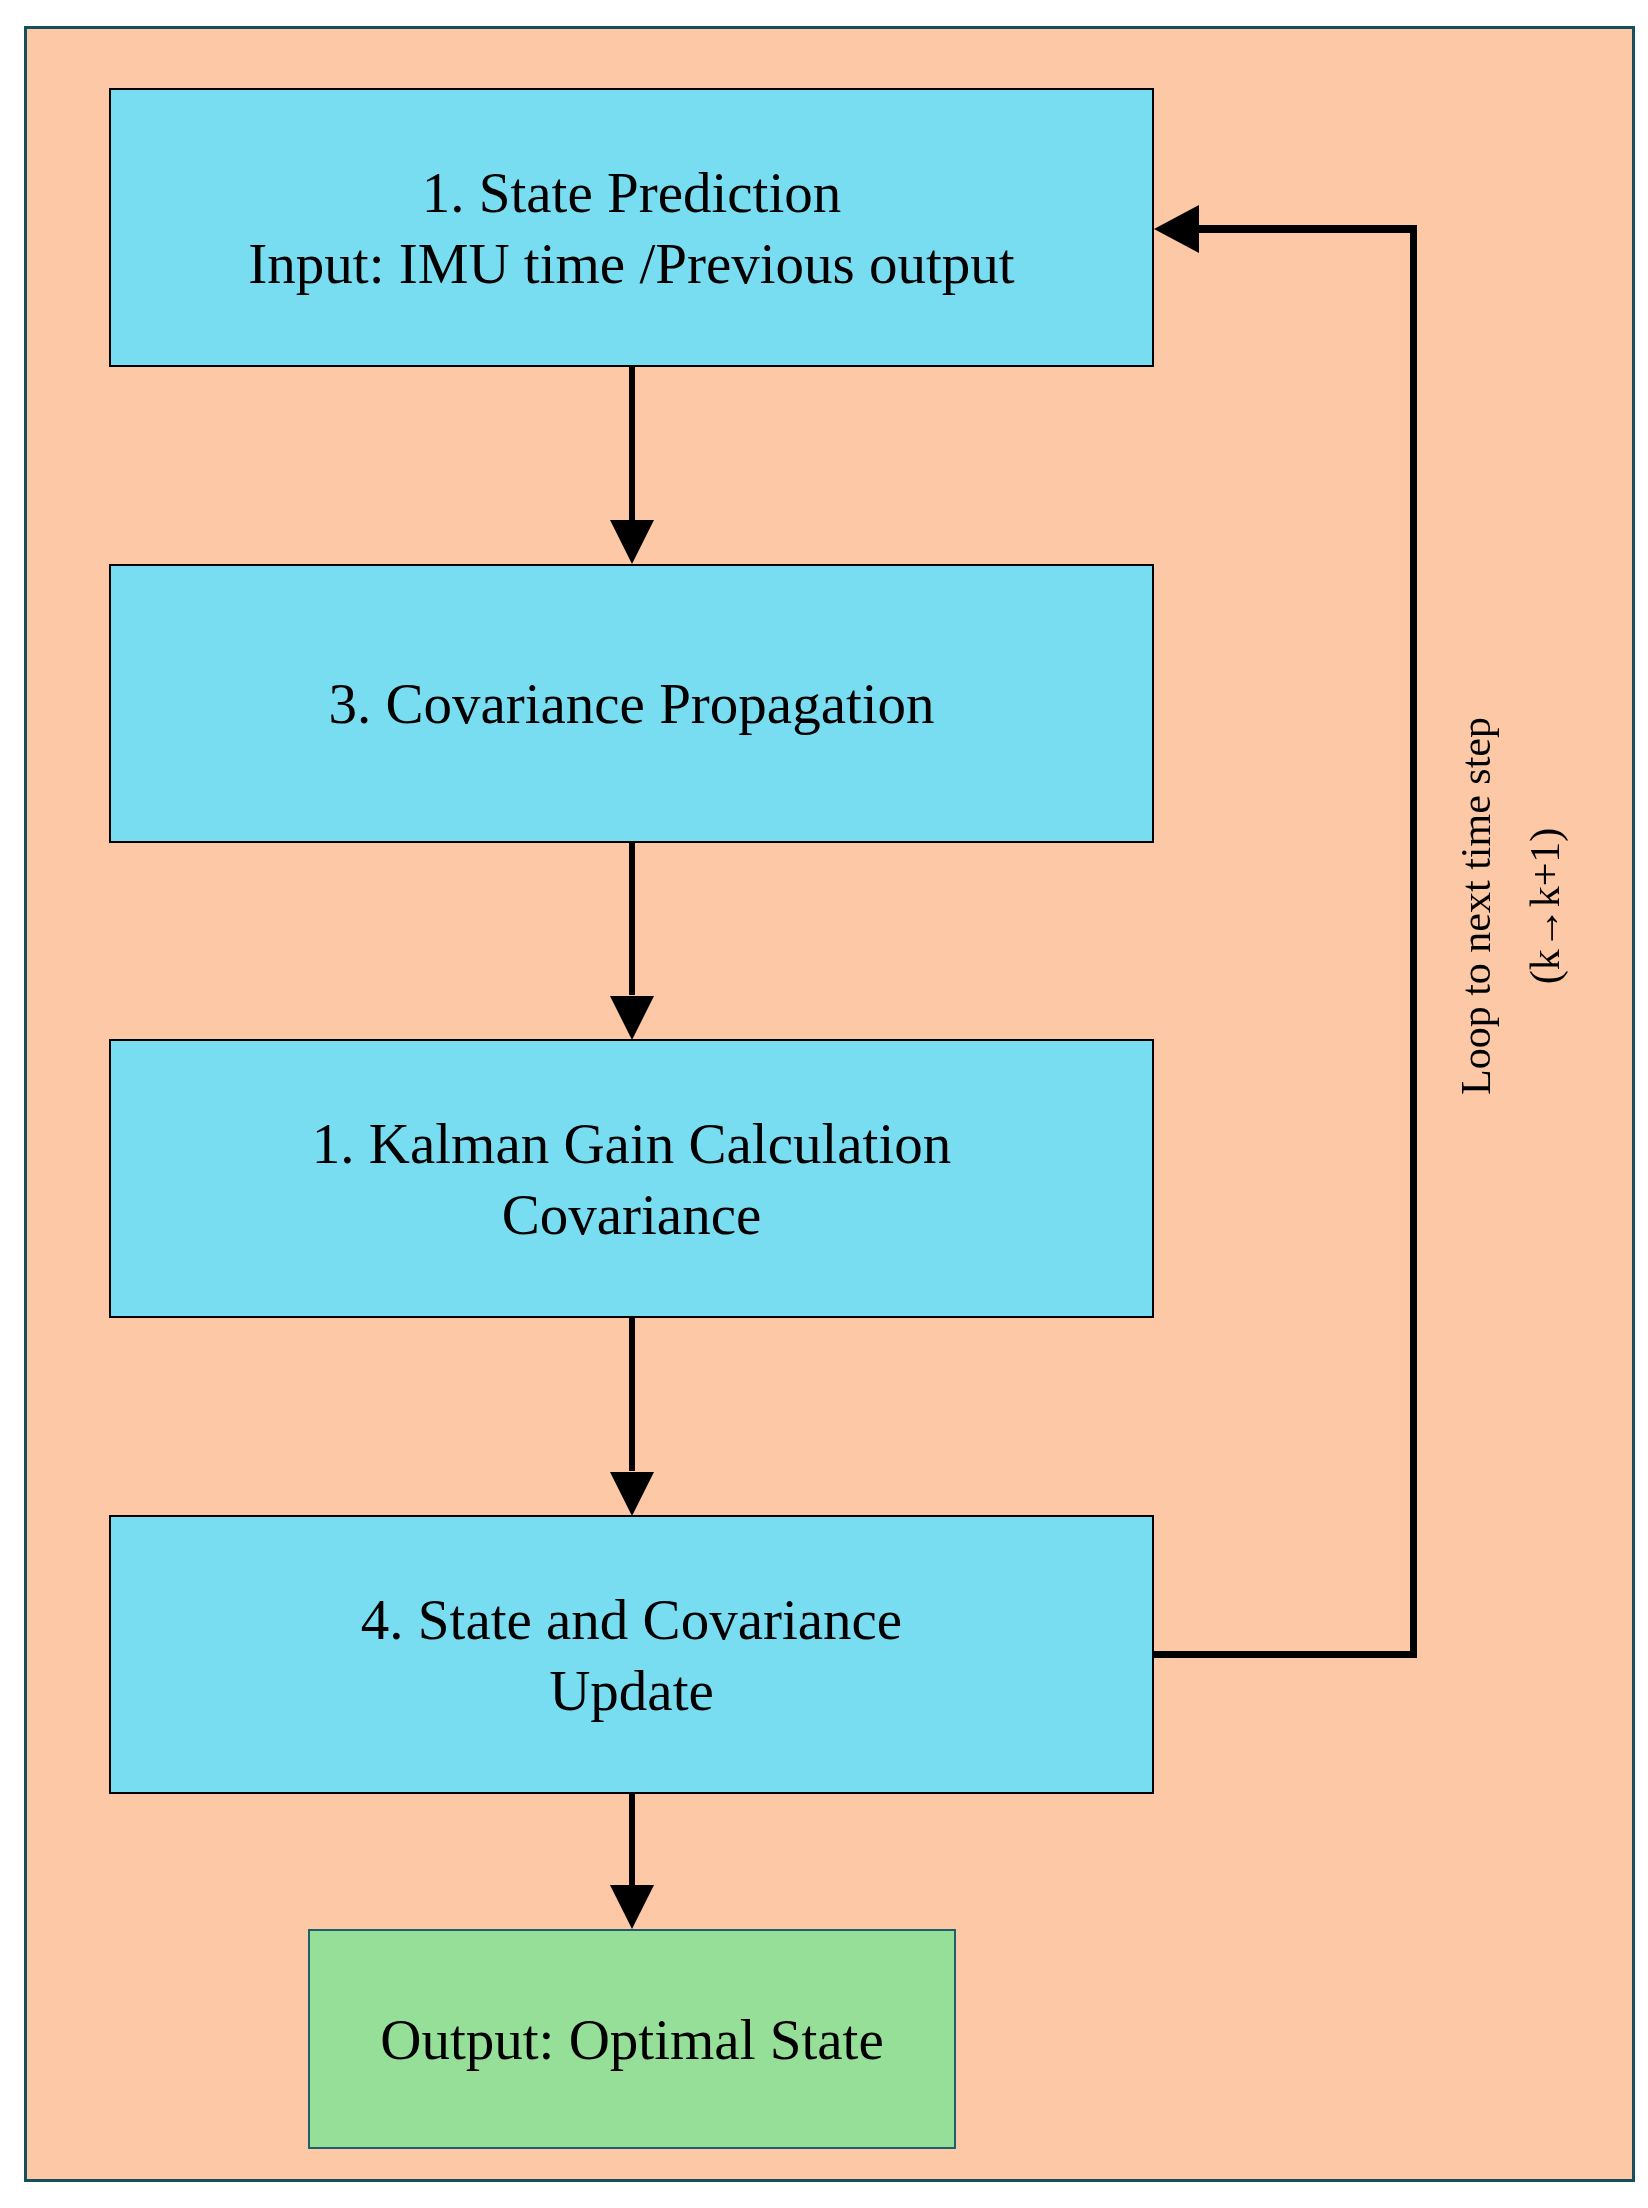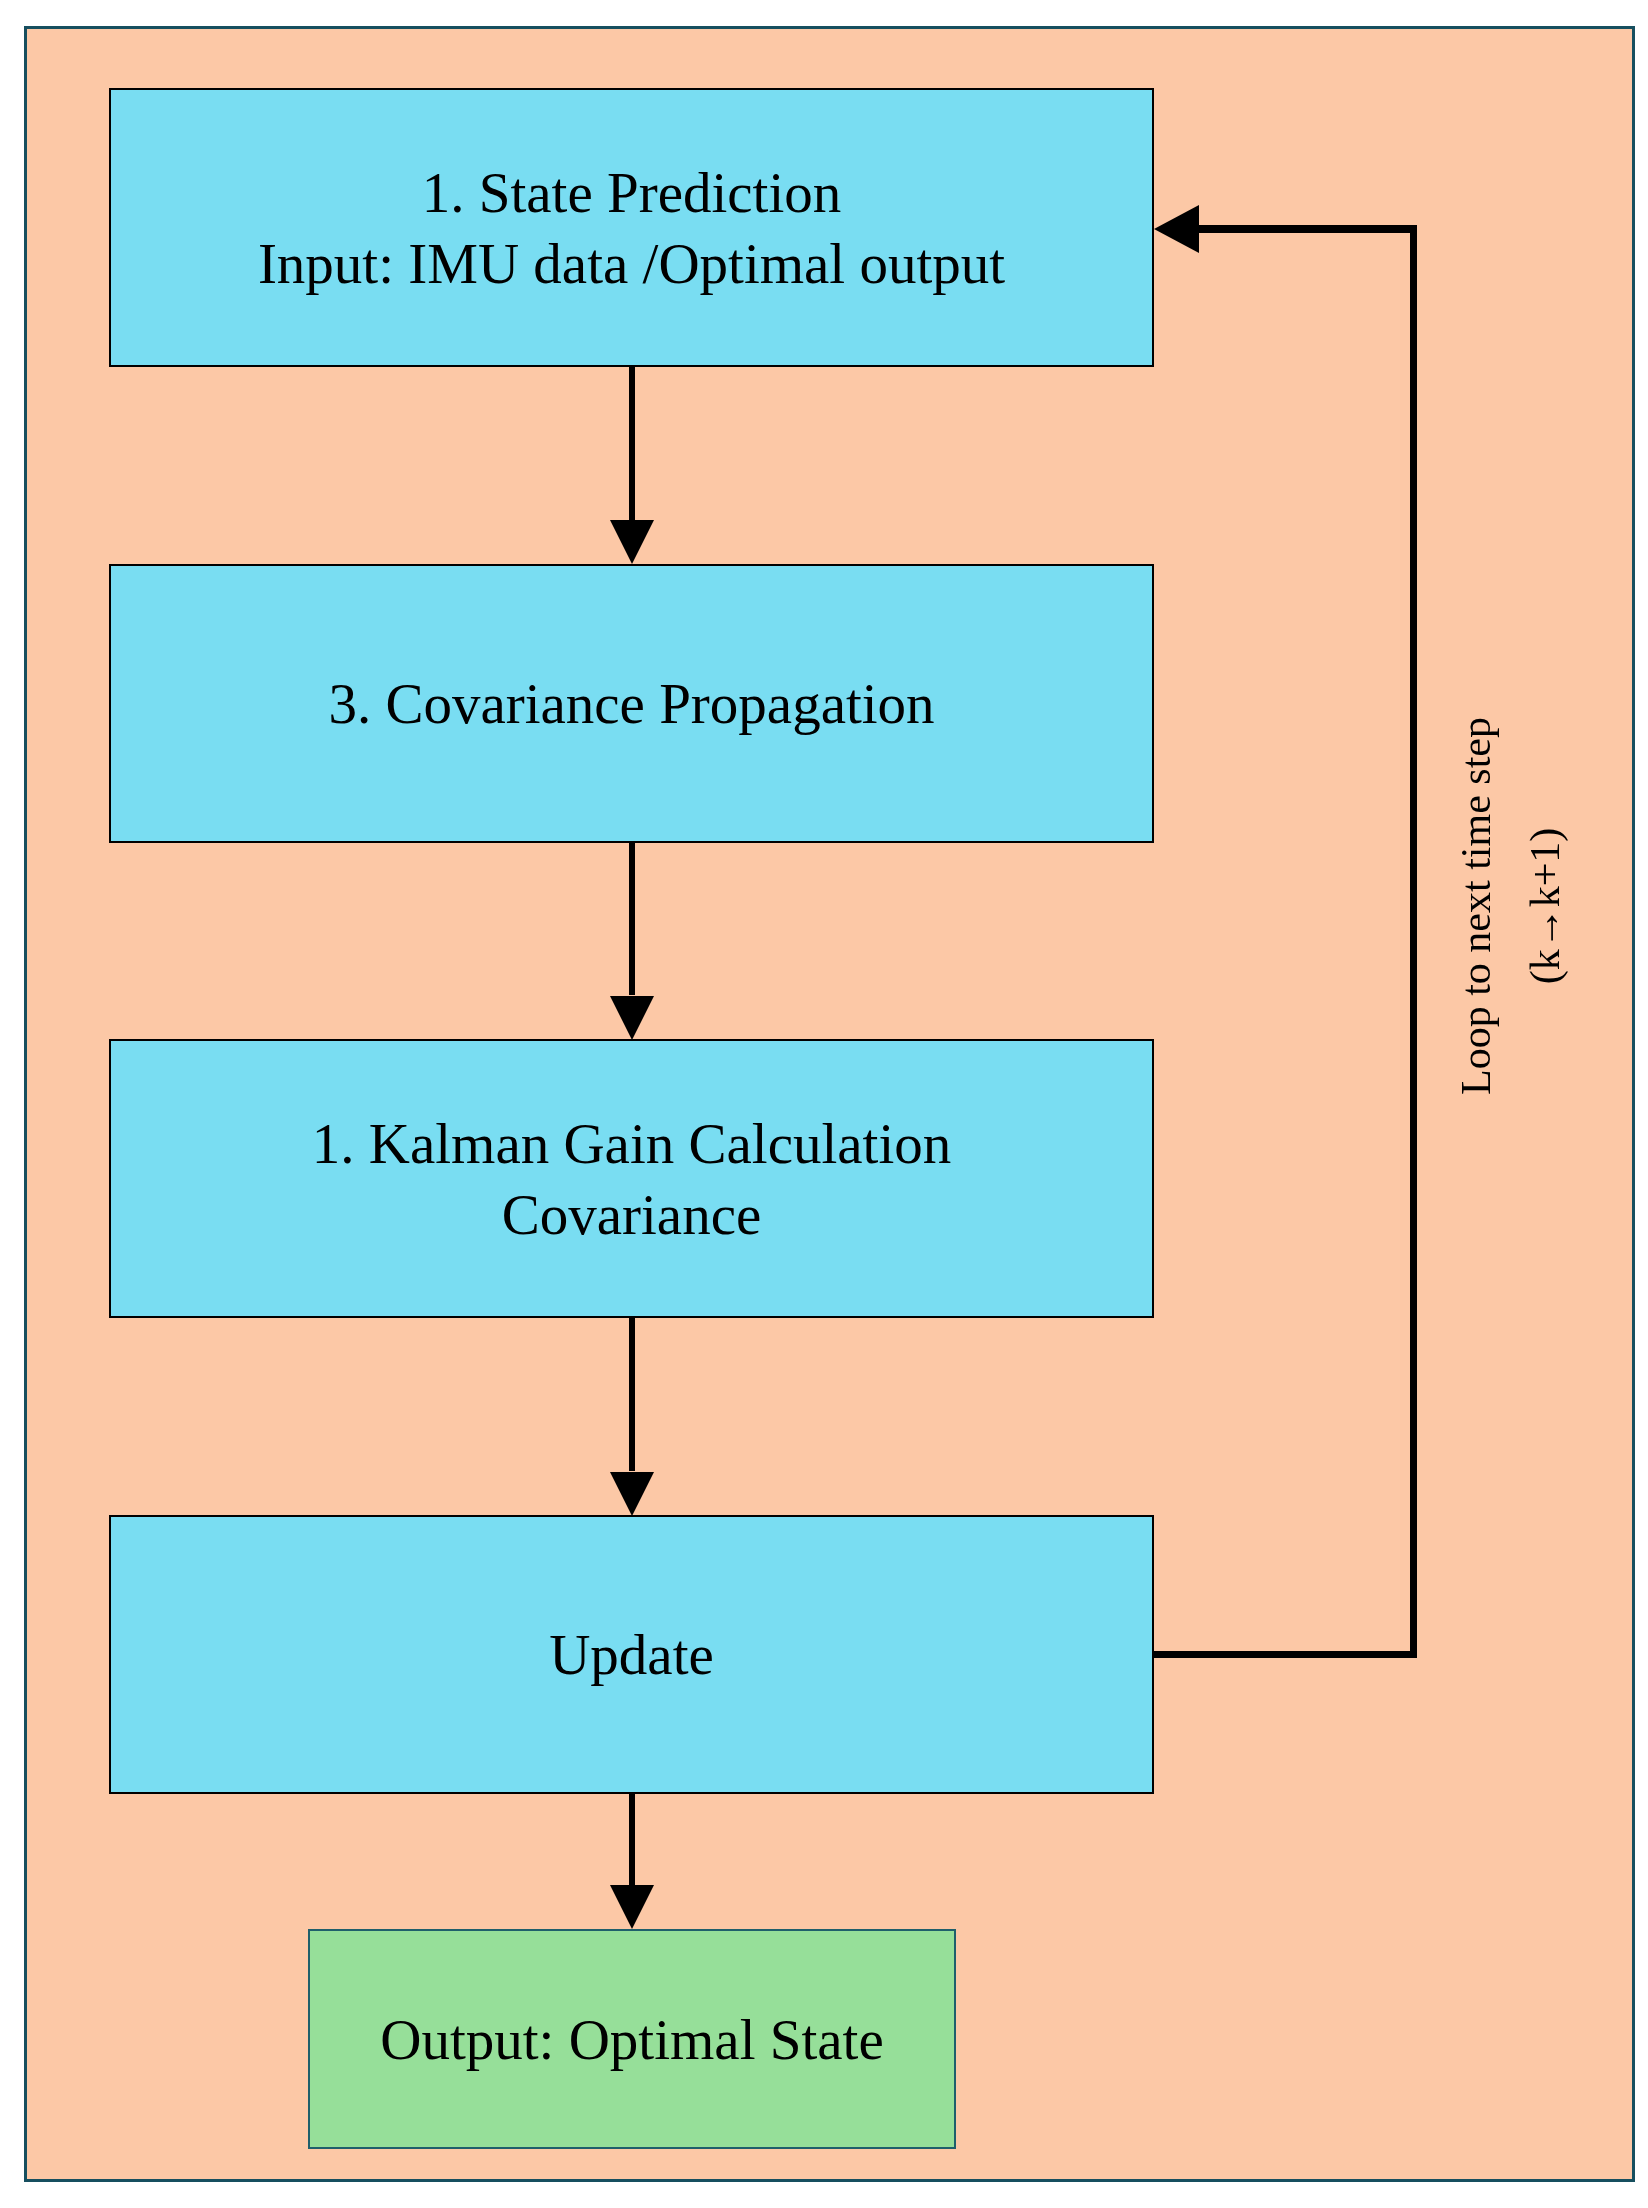--- a/index.html
+++ b/index.html
@@ -82,33 +82,34 @@
 </style>
 </head>
 <body>
 
 <div class="canvas">
 
   <div class="frame"></div>
 
   <div class="node process" id="node-1">
     <div>1. State Prediction</div>
-    <div>Input: IMU data /Optimal output</div>
+    <div>Input: IMU time /Previous output</div>
   </div>
 
   <div class="node process" id="node-2">
     <div>3. Covariance Propagation</div>
   </div>
 
   <div class="node process" id="node-3">
     <div>1. Kalman Gain Calculation</div>
     <div>Covariance</div>
   </div>
 
   <div class="node process" id="node-4">
+    <div>4. State and Covariance</div>
     <div>Update</div>
   </div>
 
   <div class="node output">
     <div>Output: Optimal State</div>
   </div>
 
   <div class="shaft" style="top:367px;height:153px;"></div>
   <div class="head-down" style="top:520px;"></div>
 

